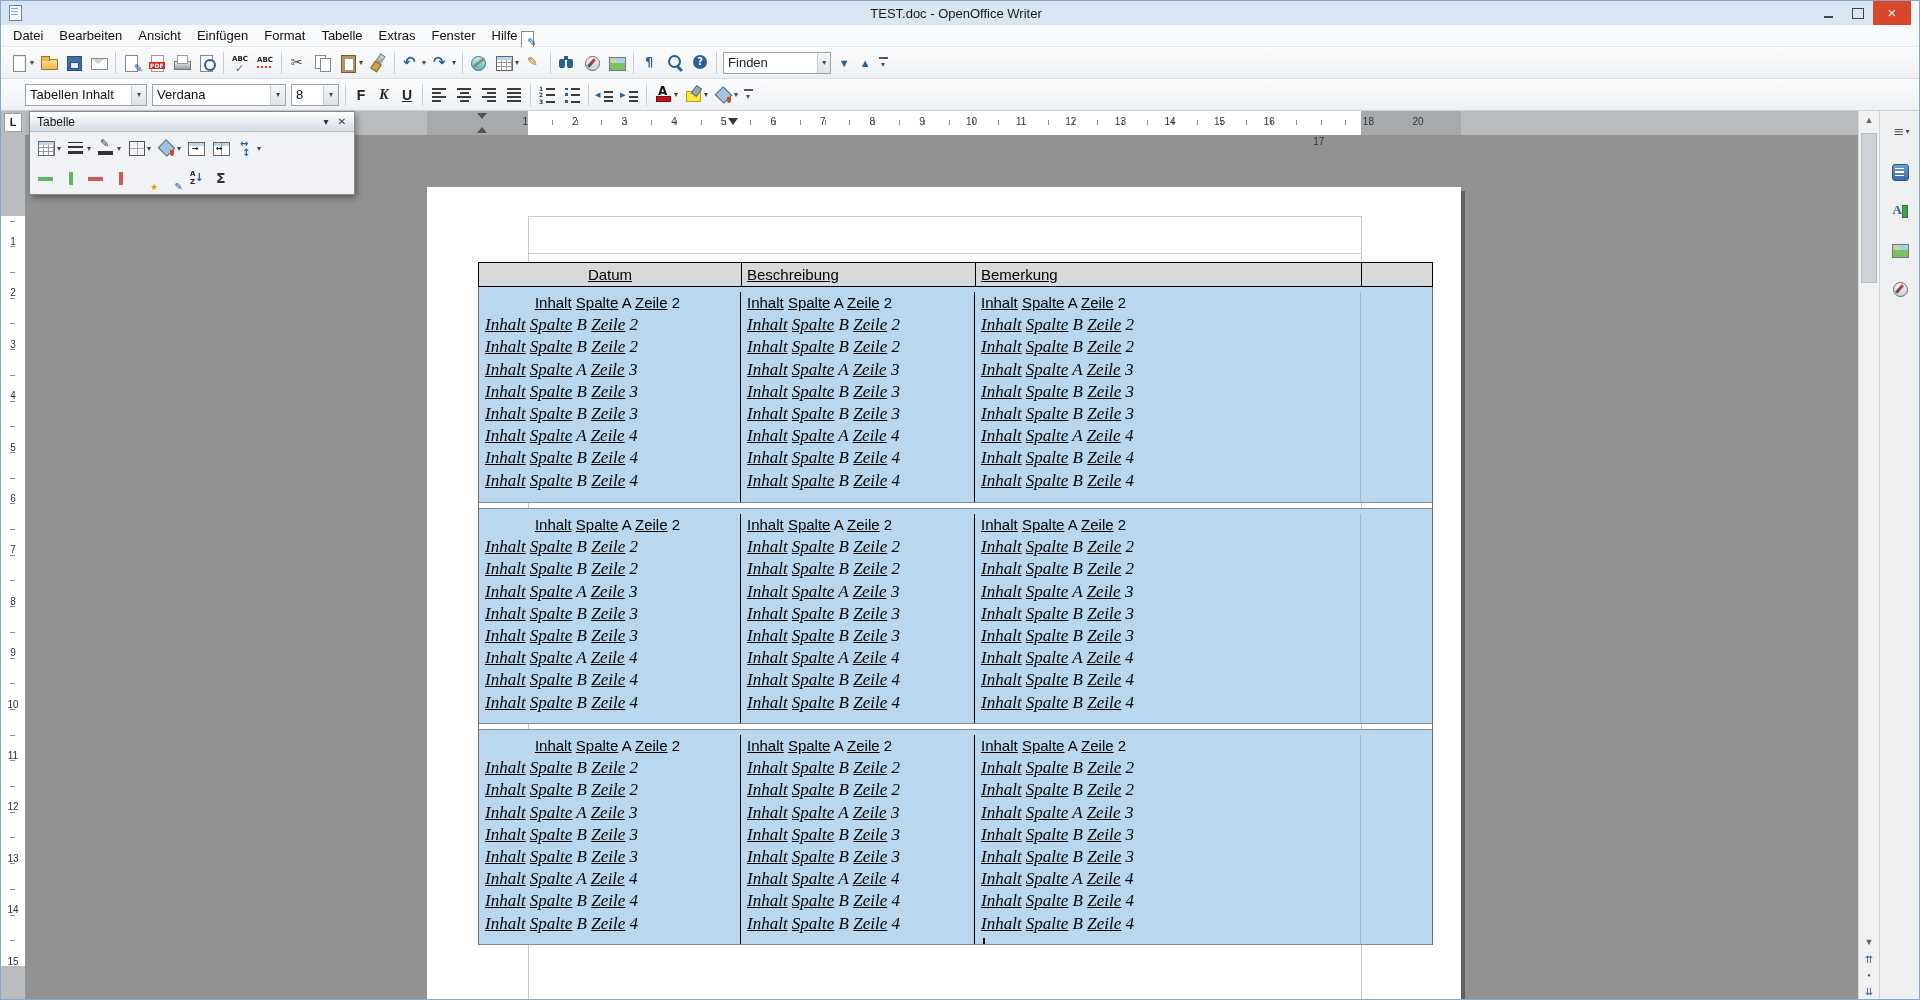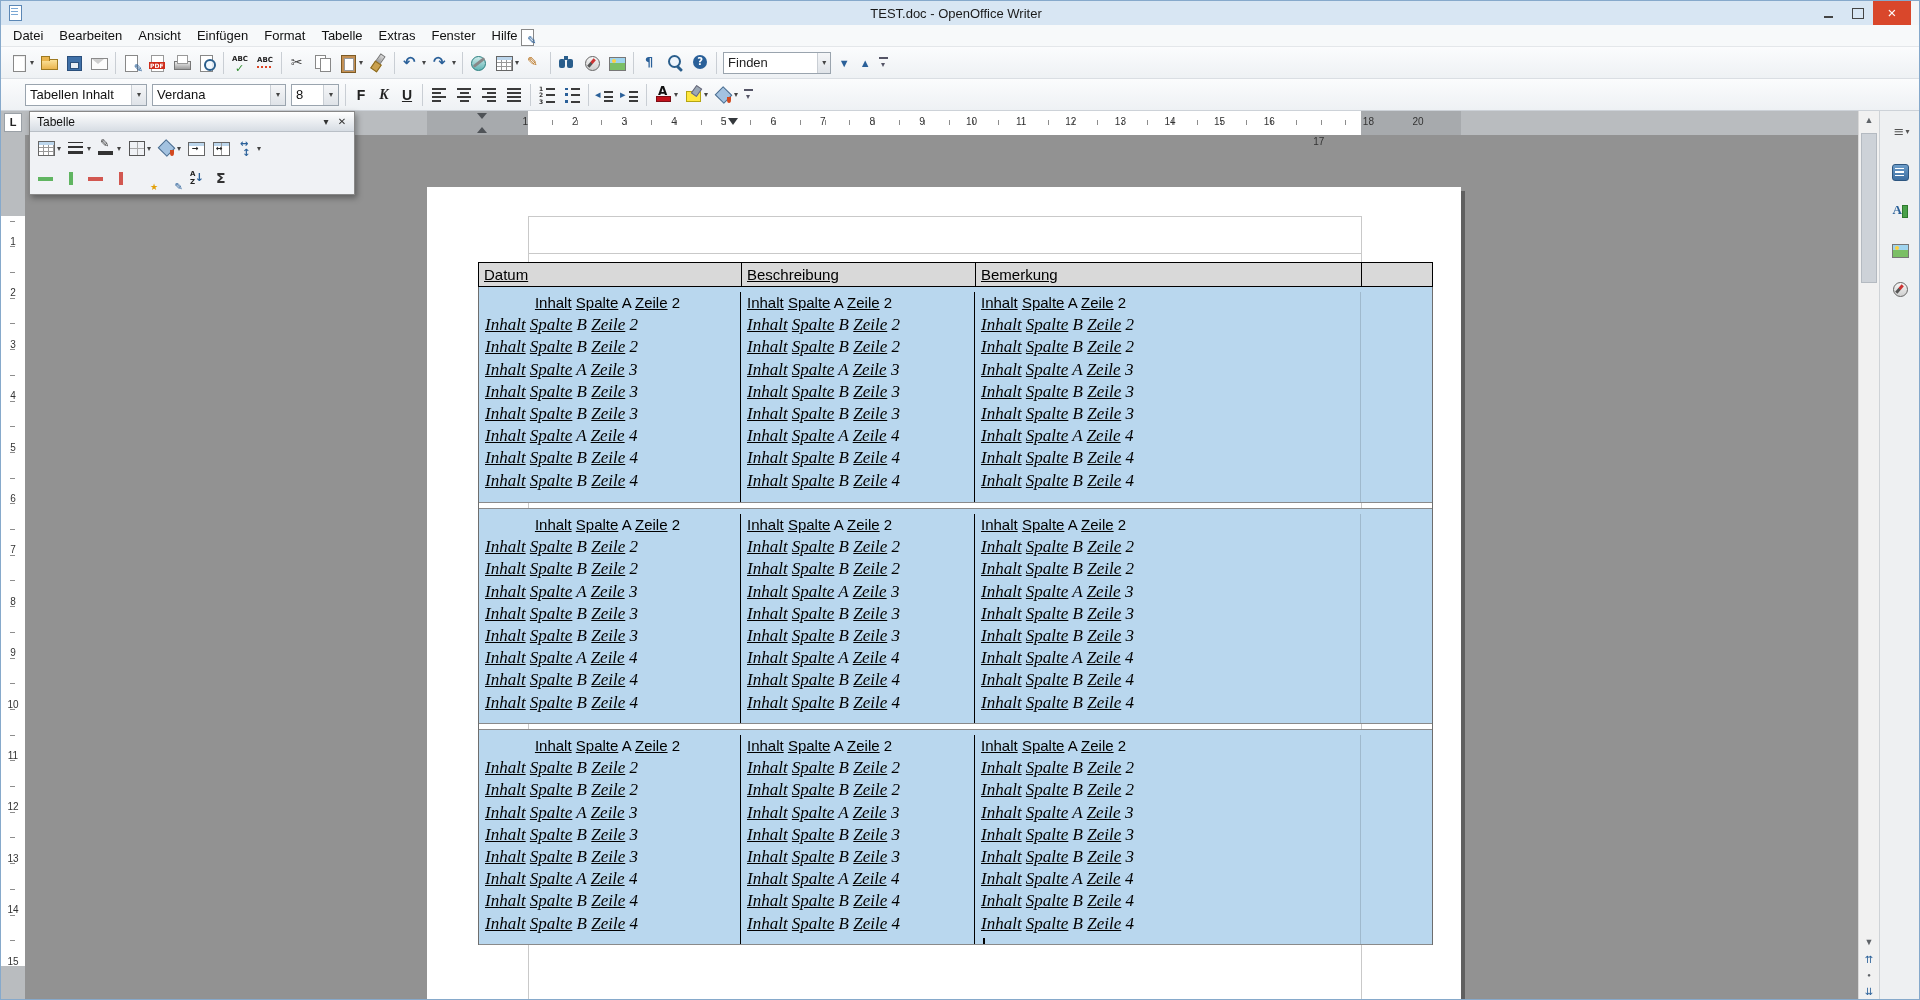--- a/index.html
+++ b/index.html
@@ -13,21 +13,21 @@
 .app-icon::before{content:"";position:absolute;left:2px;top:0;width:11px;height:14px;background:#fff;border:1px solid #5b87b5}
 .app-icon::after{content:"";position:absolute;left:4px;top:3px;width:7px;height:7px;background:repeating-linear-gradient(0deg,#7aa7d4 0 1px,transparent 1px 3px)}
 .title-text{position:absolute;left:0;right:0;text-align:center;font-size:13px;color:#1a1a1a;pointer-events:none}
 .win-controls{position:absolute;right:0;top:0;height:24px;display:flex}
 .wc{width:30px;height:24px;display:flex;align-items:center;justify-content:center}
 .wc-min::before{content:"";width:9px;height:2px;background:#444;margin-top:8px}
 .wc-max::before{content:"";width:10px;height:9px;border:1px solid #444}
 .wc-close{width:38px;background:var(--c-close-button,#d9472b);color:#fff;font-size:15px;line-height:24px}
 
 
-.menubar{position:absolute;top:24px;left:0;right:0;height:22px;background:#f7f9fa;border-bottom:1px solid #e4e7ea;display:flex;padding-left:4px}
+.menubar{position:absolute;top:24px;left:0;right:0;height:22px;background:#f7f9fa;border-bottom:1px solid #e4e7ea;display:flex;align-items:center;padding-left:4px}
 .menu-item{padding:0 8px;font-size:13px;height:22px;line-height:22px;color:#111;cursor:default}
 .menubar-right{position:absolute;right:8px;top:2px}
 
 
 .toolbar-std{position:absolute;top:46px;left:0;right:0;height:32px;background:linear-gradient(#fbfcfd,#eef1f4);border-bottom:1px solid #dadee3;display:flex;align-items:center;padding-left:6px;gap:1px}
 .toolbar-fmt{position:absolute;top:78px;left:0;right:0;height:32px;background:linear-gradient(#fbfcfd,#eef1f4);border-bottom:1px solid #cdd2d8;display:flex;align-items:center;padding-left:22px;gap:1px}
 .tbtn{height:26px;display:inline-flex;align-items:center;padding:0 1px;border:1px solid transparent;border-radius:2px}
 .tsep{width:1px;height:22px;background:#c9ced4;margin:0 3px;flex:0 0 auto}
 .dd{font-size:8px;color:#444;margin-left:1px}
 .txtbtn{width:22px;justify-content:center;font-size:14px;color:#222}
@@ -154,21 +154,21 @@
 .doc-area{position:absolute;top:134px;left:24px;width:1835px;bottom:0;background:var(--c-workspace-bg,#929292);overflow:hidden}
 .page{position:absolute;left:402px;top:52px;width:1034px;height:920px;background:#fff;box-shadow:4px 4px 0 rgba(35,35,35,.45)}
 .bnd{position:absolute;background:#c9c9c9}
 .bv1{left:101px;top:29px;bottom:0;width:1px}
 .bv2{left:934px;top:29px;bottom:0;width:1px}
 .bh1{top:29px;left:101px;width:833px;height:1px}
 .bh2{top:66px;left:101px;width:833px;height:1px}
 .dtable{position:absolute;left:51px;top:75px;width:955px;z-index:5}
 .thead{display:flex;background:var(--c-table-header-bg,#d9d9d9);border:1px solid #000;height:25px}
 .thc{border-left:1px solid #000;padding:0 5px;font-size:15px;line-height:23px;color:#000;overflow:hidden;white-space:nowrap}
-.thc0{width:262px;border-left:none}
+.thc0{width:262px;text-align:center;border-left:none}
 .thc1{width:234px}.thc2{width:386px}.thc3{width:71px}
 .tbody{border-left:1px solid #6e6e6e;border-right:1px solid #6e6e6e}
 .tblock{display:flex;background:var(--c-selection,#b9d7ee);height:216px;border-bottom:1px solid #8a8a8a;padding-top:5px;overflow:hidden}
 .tblock+.tblock{margin-top:5px;border-top:1px solid #8a8a8a}
 .tcell{padding-left:6px;overflow:hidden}
 .tc0{width:261px}.tc1{width:234px;border-left:1px solid #000}.tc2{width:386px;border-left:1px solid #000}.tc3{width:72px;border-left:1px solid #9fb9cd}
 .tline{font:italic 17px/22.2px "Liberation Serif",serif;color:#000;white-space:nowrap}
 .tline.first{font:15px/22.2px "Liberation Sans",sans-serif}
 .centerline{text-align:center;padding-right:10px}
 .uw{text-decoration:underline}

